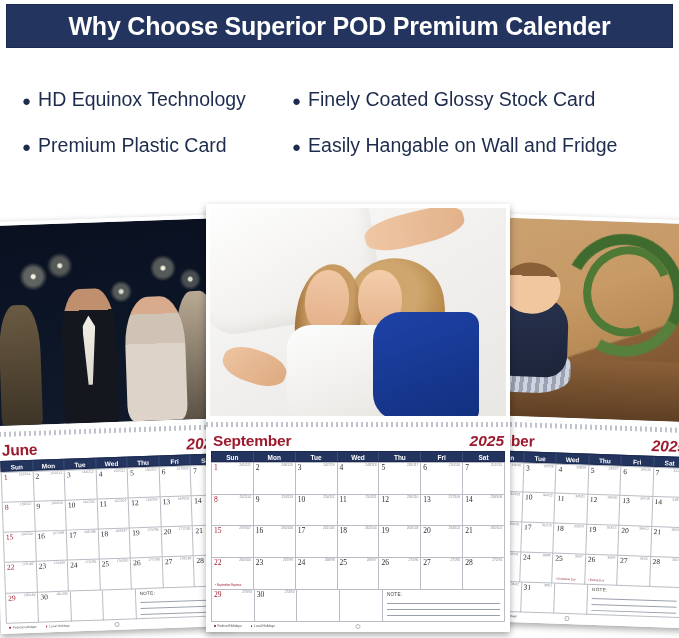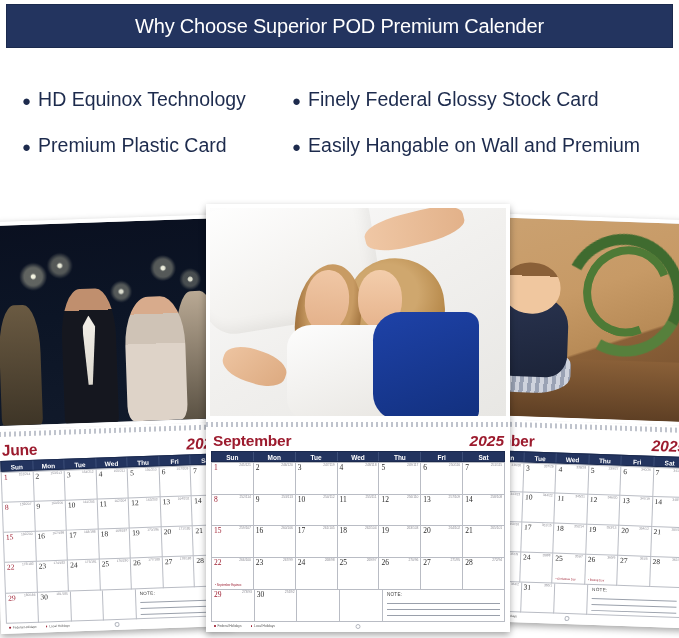--- a/index.html
+++ b/index.html
@@ -21,22 +21,22 @@
     width: 667px;
     height: 44px;
     background: #23345f;
     display: flex;
     align-items: center;
     justify-content: center;
     border: 1px solid #1b2a4e;
   }
   .header-title {
     color: #ffffff;
-    font-size: 20px;
-    font-weight: normal;
+    font-size: 25px;
+    font-weight: bold;
     letter-spacing: -0.2px;
     white-space: nowrap;
     font-family: "Liberation Sans", sans-serif;
     text-align: center;
   }
 
   
   .features {
     position: absolute;
     left: 0;
@@ -407,29 +407,29 @@
   <div class="header-title">Why Choose Superior POD Premium Calender</div>
 </div>
 
 <div class="features">
   <div class="feature-item feat-0">
     <span class="bullet-dot">●</span>
     <span>HD Equinox Technology</span>
   </div>
   <div class="feature-item feat-1">
     <span class="bullet-dot">●</span>
-    <span>Finely Federal Glossy Stock Card</span>
+    <span>Finely Coated Glossy Stock Card</span>
   </div>
   <div class="feature-item feat-2">
     <span class="bullet-dot">●</span>
     <span>Premium Plastic Card</span>
   </div>
   <div class="feature-item feat-3">
     <span class="bullet-dot">●</span>
-    <span>Easily Hangable on Wall and Premium</span>
+    <span>Easily Hangable on Wall and Fridge</span>
   </div>
 </div>
 
 <div class="calendars">
 
   <div class="calendar cal-left">
     <div class="cal-photo">
       <div class="photo-wedding">
         <div class="guest-l"></div>
           <div class="guest-r"></div>

